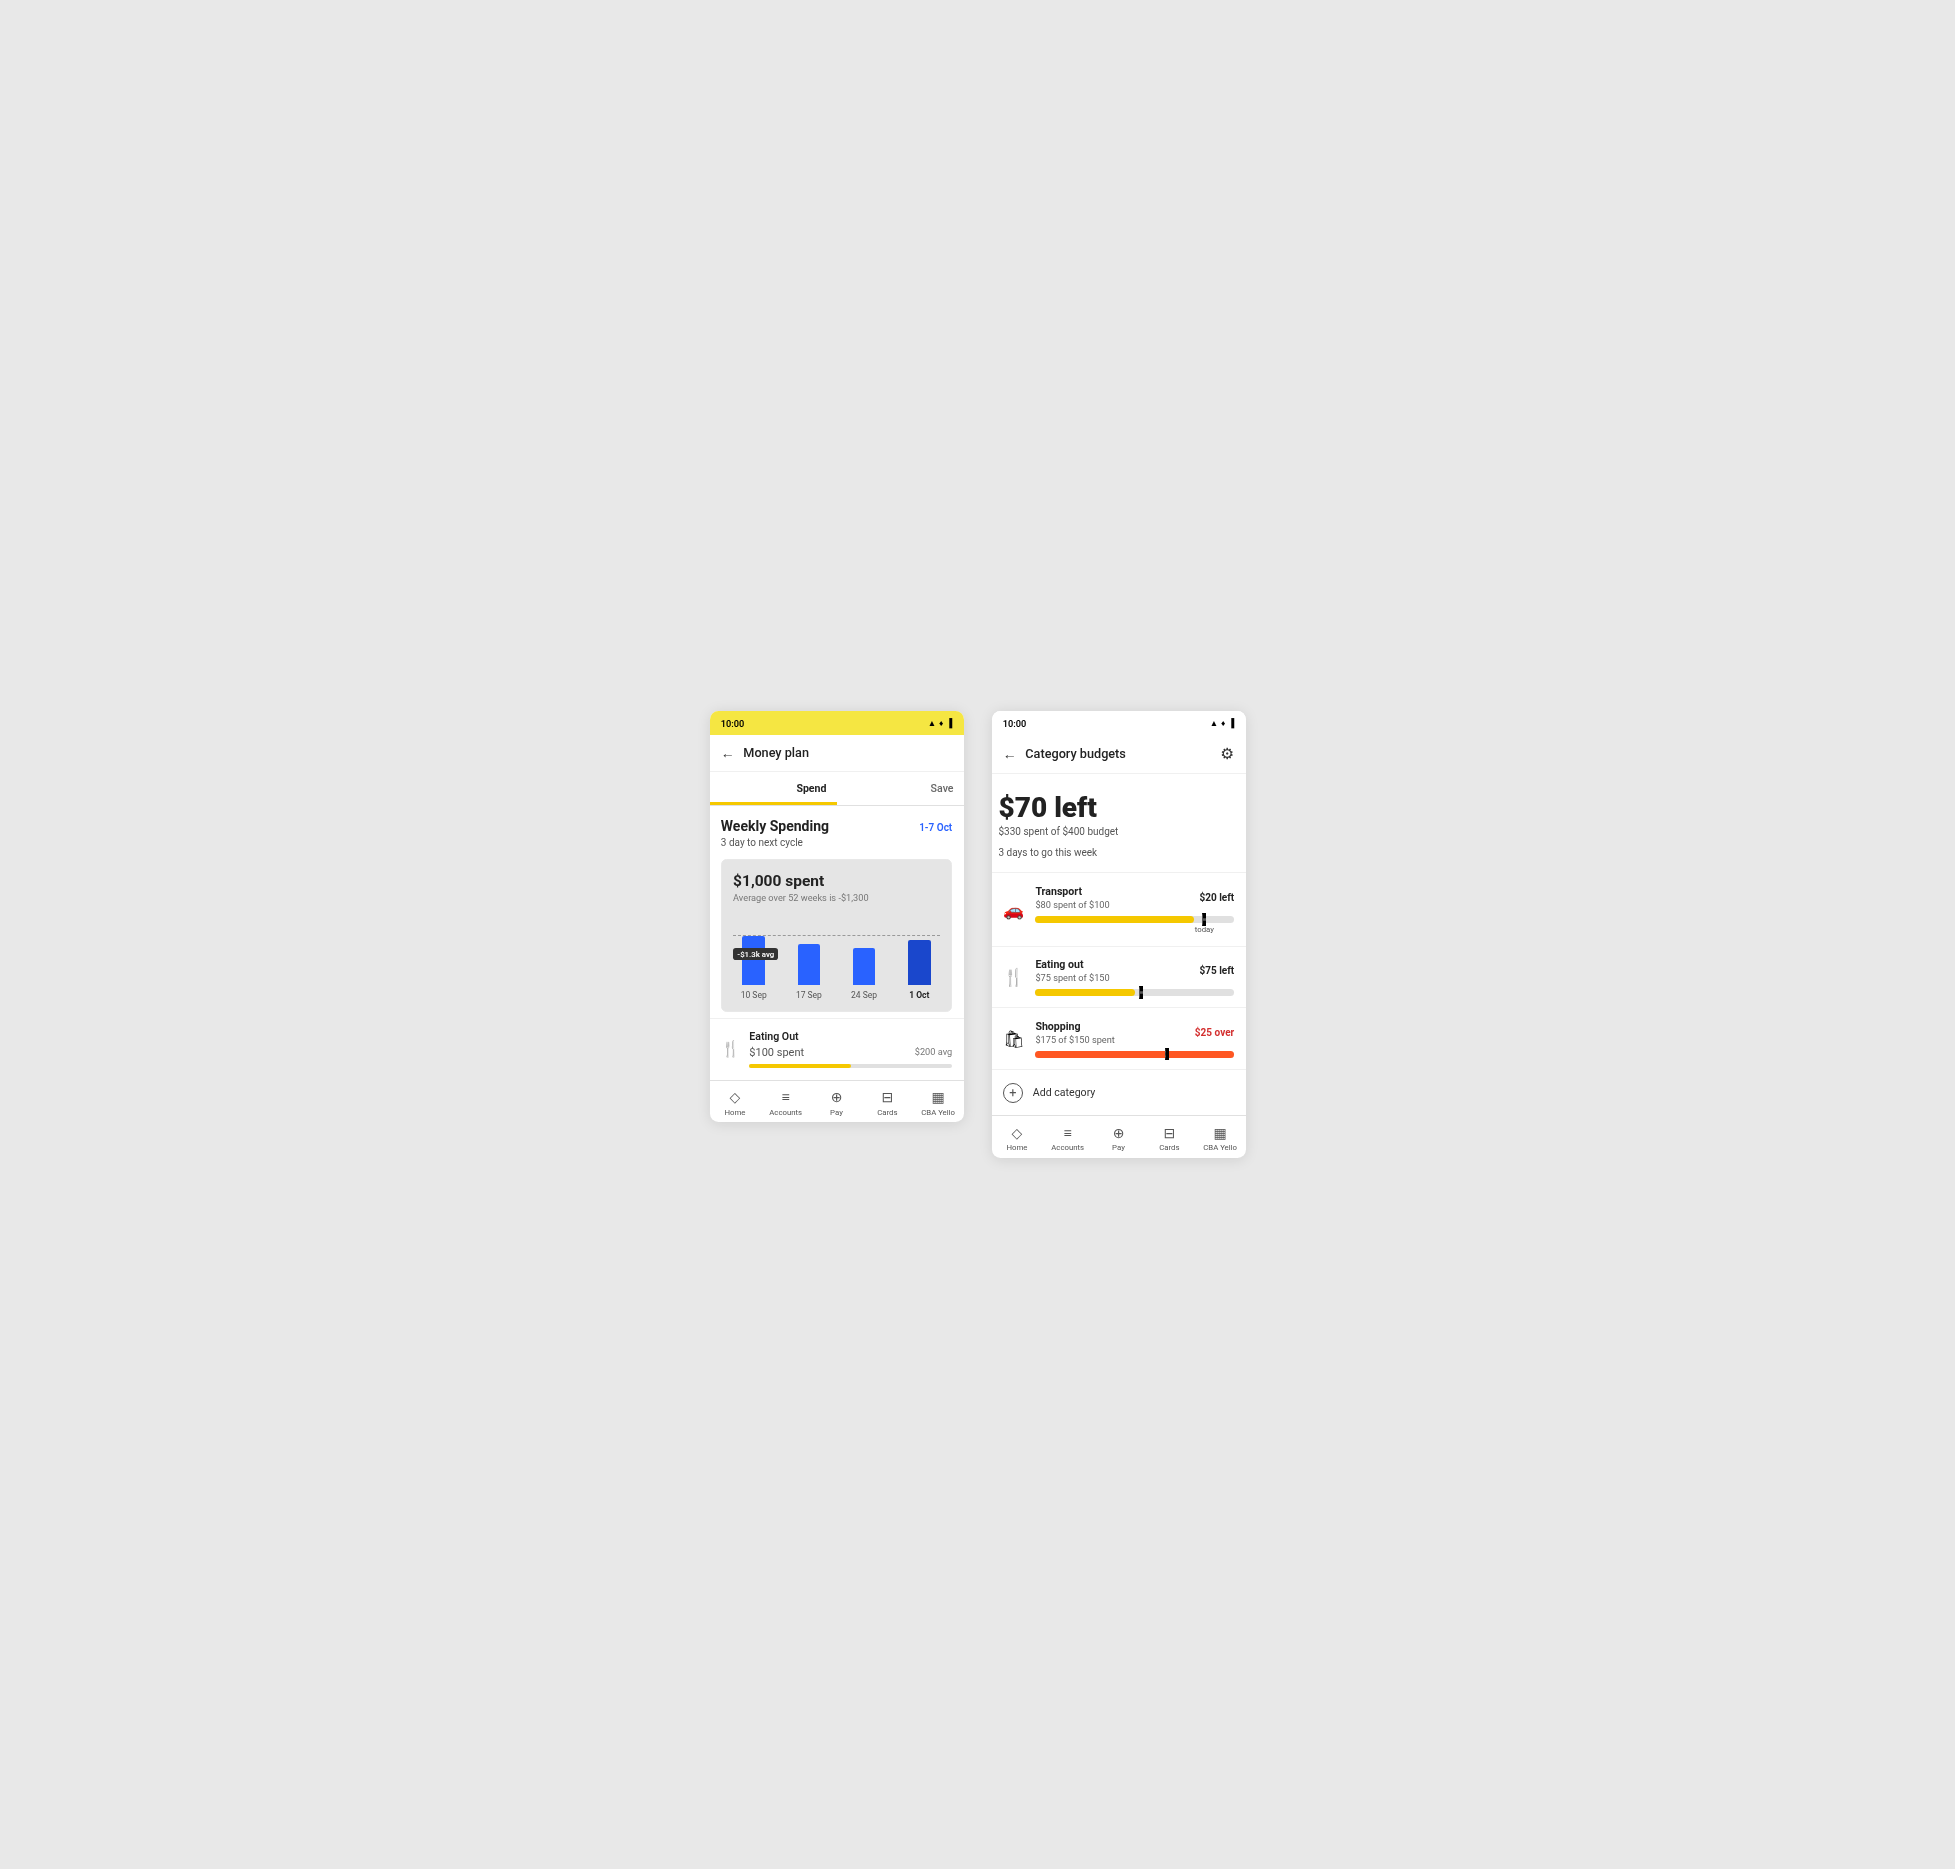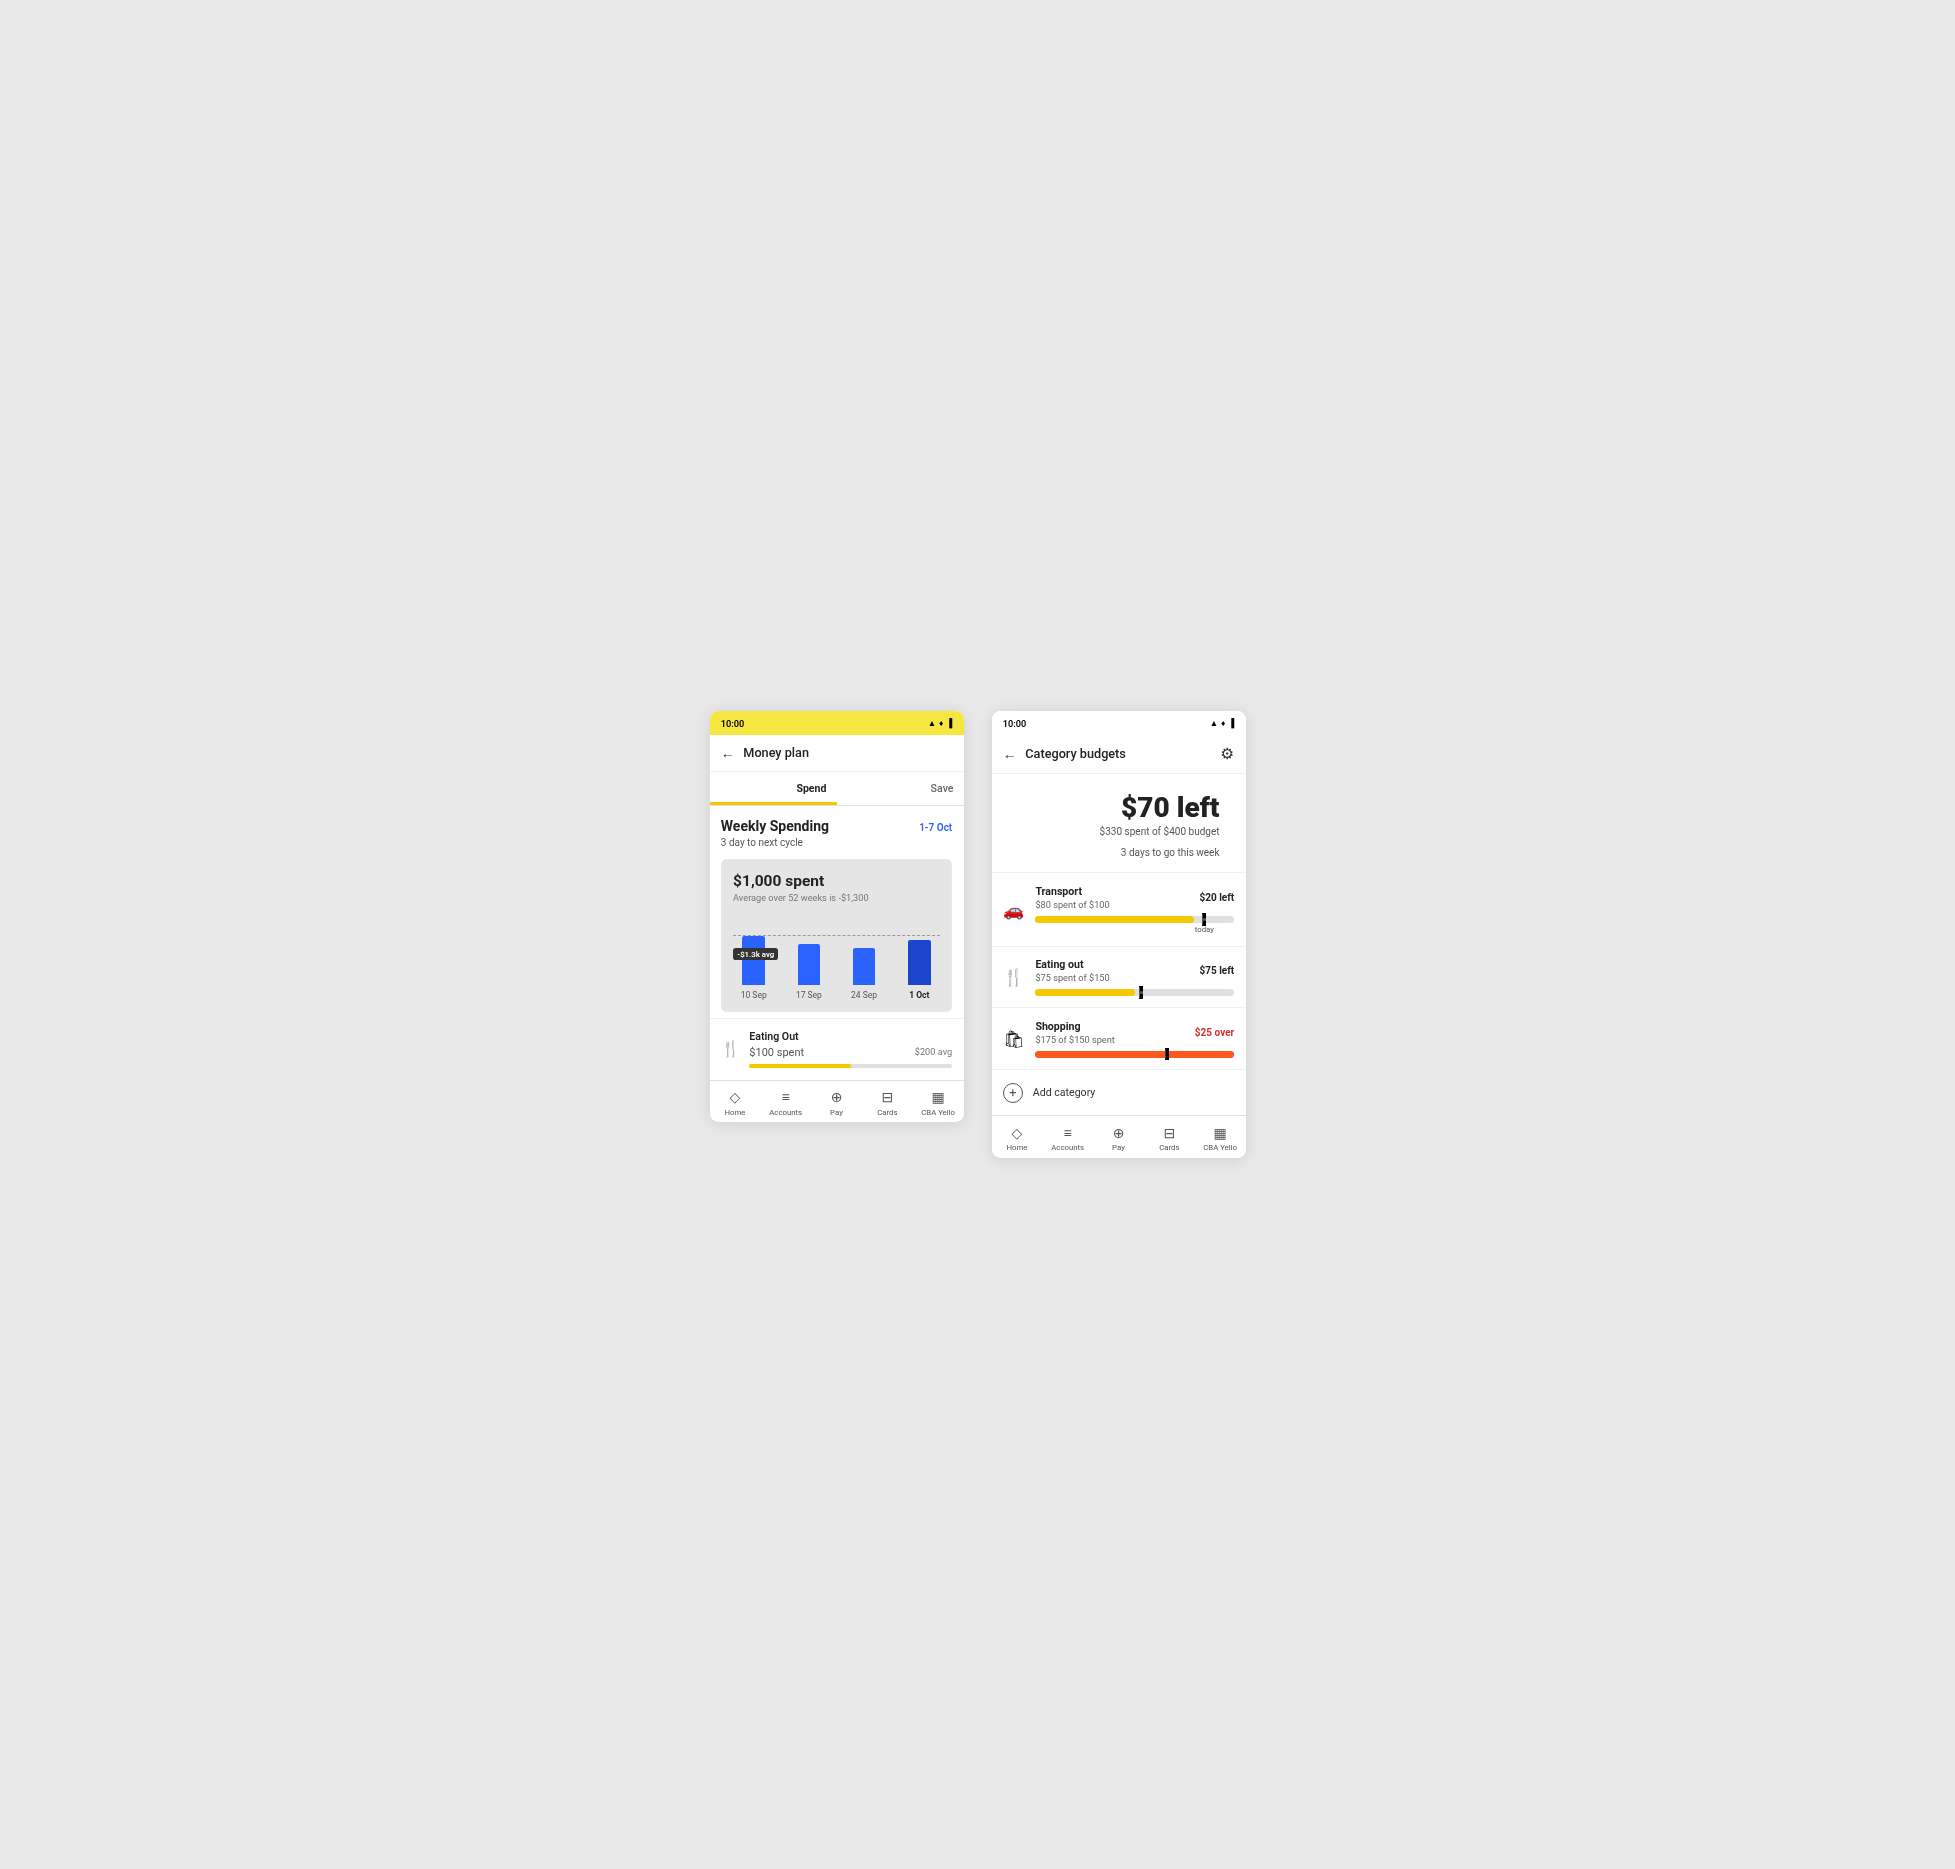--- a/index.html
+++ b/index.html
@@ -266,22 +266,22 @@
       font-size: 14px;
       color: #555;
     }
     .nav-item-label {
       font-size: 7.8px;
       color: #555;
     }
 
     
     .hero-section {
-      text-align: right;
-      padding: 17px 26px 14px;
+      text-align: left;
+      padding: 17px 7px 14px;
       border-bottom: 0.7px solid #f0f0f0;
     }
     .hero-amount {
       font-size: 28px;
       font-weight: 900;
       color: #222;
     }
     .hero-subtitle {
       font-size: 10px;
       color: #555;

